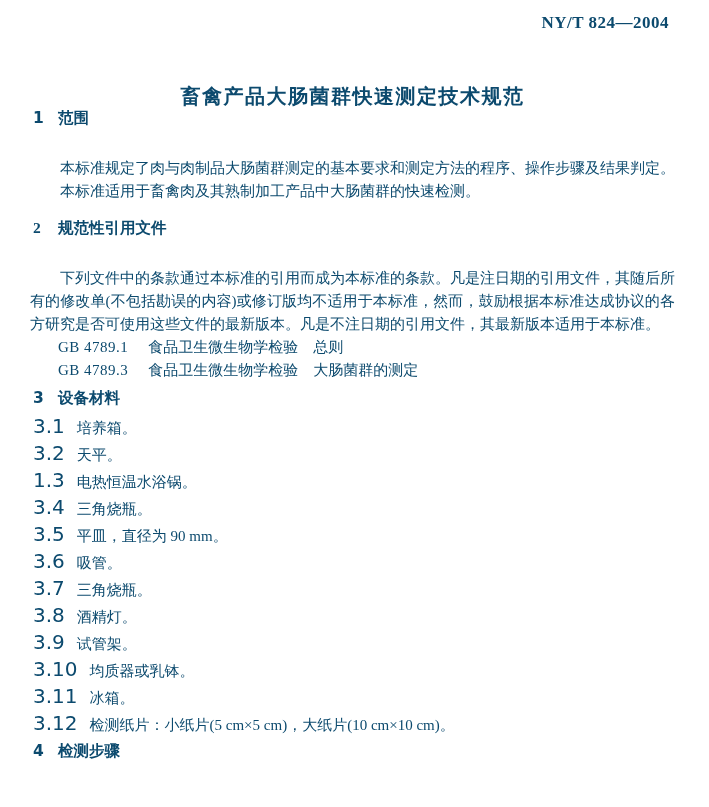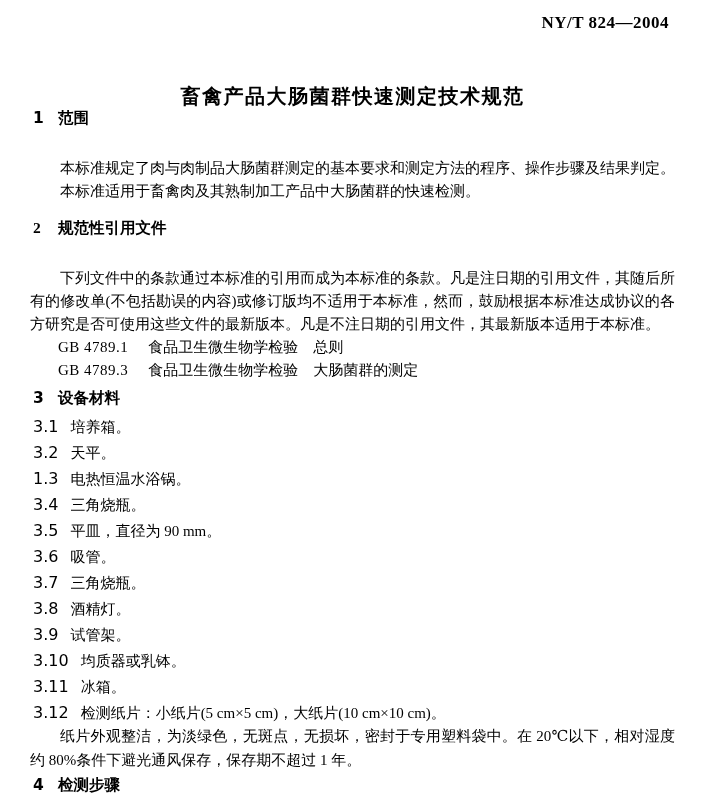--- a/index.html
+++ b/index.html
@@ -6,21 +6,21 @@
     margin: 0;
     padding: 0;
     background: #e8e8e8;
   }
   .page {
     position: relative;
     width: 709px;
     height: 807px;
     margin: 0 auto;
     background: #ffffff;
-    color: #000000;
+    color: #0c4a6e;
     font-family: "Liberation Serif", "DejaVu Serif", serif;
     font-size: 15px;
     overflow: hidden;
     box-sizing: border-box;
     padding: 0 34px 0 30px;
   }
   .doc-number {
     padding-top: 14px;
     text-align: right;
     font-family: "Liberation Serif", "DejaVu Serif", serif;
@@ -83,21 +83,21 @@
   }
   .equip-item {
     line-height: 25px;
     white-space: nowrap;
   }
   .item-no {
     display: inline-block;
     margin-left: 3px;
     margin-right: 12px;
     font-family: "DejaVu Sans", "Liberation Sans", sans-serif;
-    font-size: 16px;
+    font-size: 20px;
   }
   .note-para {
     margin: -2px 0 0 0;
     line-height: 24px;
     text-align: justify;
     text-indent: 2em;
   }
 </style>
 </head>
 <body>
@@ -132,17 +132,16 @@
     <div class="equip-item"><span class="item-no">3.5</span><span>平皿，直径为 90 mm。</span></div>
     <div class="equip-item"><span class="item-no">3.6</span><span>吸管。</span></div>
     <div class="equip-item"><span class="item-no">3.7</span><span>三角烧瓶。</span></div>
     <div class="equip-item"><span class="item-no">3.8</span><span>酒精灯。</span></div>
     <div class="equip-item"><span class="item-no">3.9</span><span>试管架。</span></div>
     <div class="equip-item"><span class="item-no">3.10</span><span>均质器或乳钵。</span></div>
     <div class="equip-item"><span class="item-no">3.11</span><span>冰箱。</span></div>
     <div class="equip-item"><span class="item-no">3.12</span><span>检测纸片：小纸片(5 cm×5 cm)，大纸片(10 cm×10 cm)。</span></div>
   </div>
 
-  <p class="note-para">纸片外观整洁，为淡绿色，无斑点，无损坏，密封于专用塑料袋中。在 20℃以下，相对湿度约 80%条件下避光通风保存，保存期不超过 1 年。</p>
 
   <h2 class="sec-heading h-s4"><span class="sec-no">4</span><span>检测步骤</span></h2>
 
 </div>
 
 </body></html>

